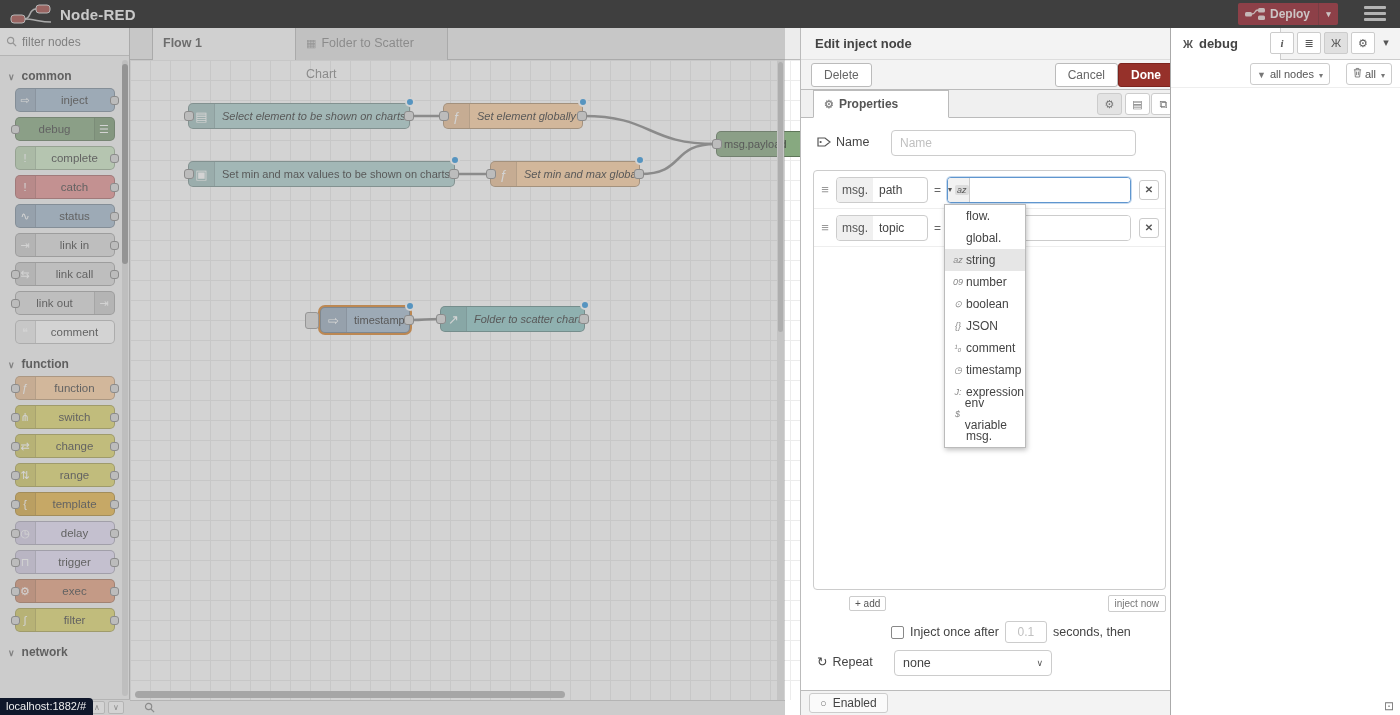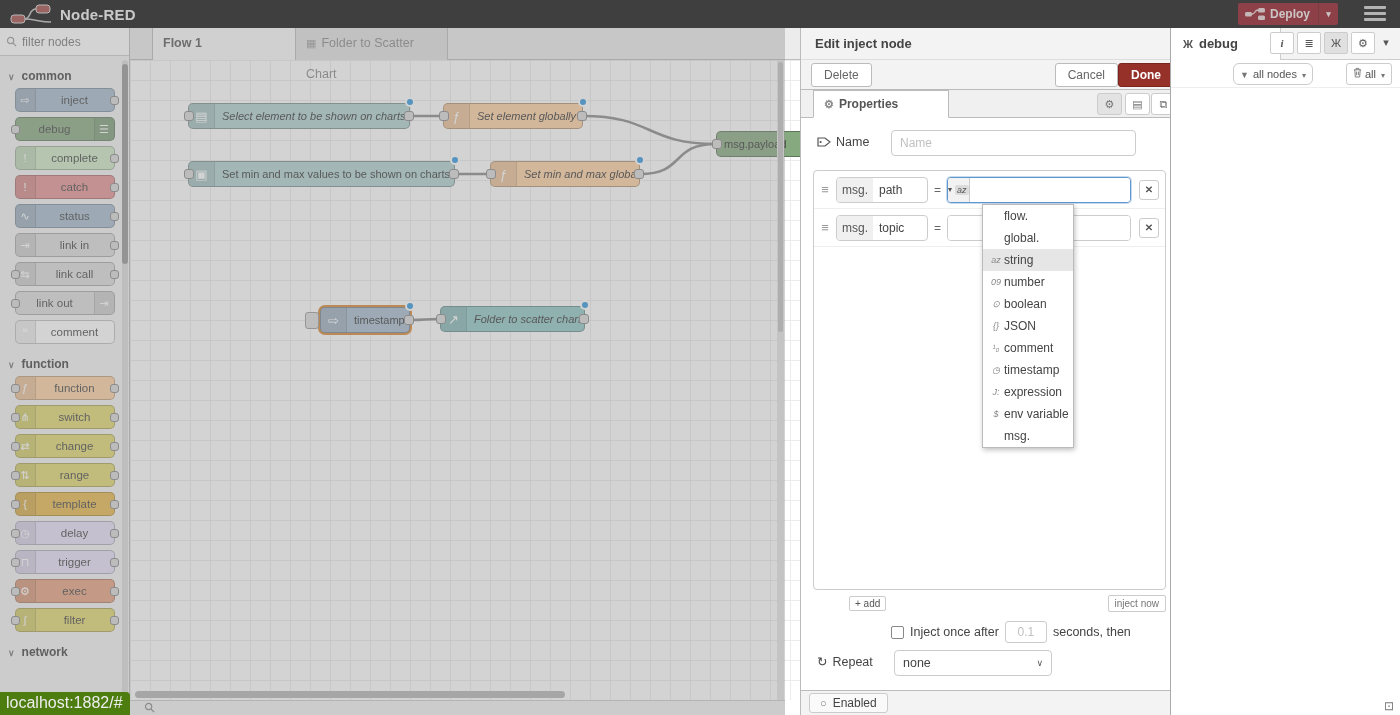--- a/index.html
+++ b/index.html
@@ -93,21 +93,21 @@
   .pfx { background:#f0f0f0; color:#555; padding:0 5px; line-height:24px; font-size:12px; }
   .pfield { padding:0 6px; color:#444; font-size:12px; }
   .eq { color:#666; margin:0 6px; }
   .typed { flex:1; height:26px; border:1px solid #ccc; border-radius:4px; display:flex; background:#fff; overflow:hidden; }
   .typed.focus { border-color:#5f96cf; box-shadow:0 0 0 1px rgba(95,150,207,.35); }
   .tbtn { width:38px; background:#f2f2f2; border-right:1px solid #ccc; display:flex; align-items:center; justify-content:center; gap:3px; cursor:pointer; }
   .tbtn .car { font-size:8px; color:#555; }
   .chip { background:#dcdcdc; border-radius:2px; font-size:9px; font-style:italic; color:#555; padding:0 2px; }
   .tinput { flex:1; border:0; outline:0; font-size:12px; padding:0 6px; }
   .xbtn { width:20px; height:20px; border:1px solid #ccc; border-radius:3px; background:#fff; color:#555; font-size:10px; font-weight:bold; line-height:18px; text-align:center; margin-left:8px; cursor:pointer; }
-  .dropdown { position:absolute; left:143px; top:86px; width:92px; background:#fff; border:1px solid #bbb; box-shadow:1px 2px 5px rgba(0,0,0,.25); z-index:10;margin-left:38px; }
+  .dropdown { position:absolute; left:143px; top:86px; width:82px; background:#fff; border:1px solid #bbb; box-shadow:1px 2px 5px rgba(0,0,0,.25); z-index:10; }
   .dd-item { height:22px; line-height:22px; font-size:12px; color:#444; display:flex; align-items:center; cursor:pointer; padding-left:5px; }
   .dd-item.sel { background:#e6e6e6; }
   .dd-icon { width:16px; font-size:9px; color:#888; text-align:center; font-style:italic; }
   .add-btn { position:absolute; left:12px; top:478px; font-size:10px; color:#555; border:1px solid #ccc; border-radius:2px; background:#fff; padding:1px 5px; cursor:pointer;margin-left:36px; }
   .injnow-btn { position:absolute; right:18px; top:477px; font-size:10px; color:#777; border:1px solid #ccc; border-radius:2px; background:#fff; padding:2px 6px; cursor:pointer; }
   .chk-row { position:absolute; left:90px; top:503px; display:flex; align-items:center; gap:6px; color:#444; font-size:12.5px; }
   .cbx { width:13px; height:13px; border:1px solid #888; border-radius:2px; background:#fff; cursor:pointer; }
   .sec-input { width:42px; height:22px; border:1px solid #ccc; border-radius:3px; text-align:center; font-size:12px; color:#444; outline:none; font-family:"Liberation Sans",sans-serif; }
   .repeat-row { position:absolute; left:16px; top:536px; display:flex; align-items:center; color:#444; font-size:12.5px; }
   .rep-icon { margin-right:5px; color:#444; }
@@ -121,29 +121,29 @@
   .sidebar { position:absolute; left:1170px; top:28px; width:230px; height:687px; background:#fff; border-left:1px solid #aaa; z-index:50; }
   .sb-hd { height:32px; background:#f3f3f3; border-bottom:1px solid #ccc; position:relative; }
   .sb-tab { position:absolute; left:0; top:0; width:110px; height:32px; background:#fff; border-right:1px solid #ccc; line-height:31px; padding-left:12px; font-weight:bold; font-size:13px; color:#444; }
   .sb-tab .bug { color:#555; font-size:11px; margin-right:6px; }
   .sb-btns { position:absolute; right:6px; top:4px; display:flex; gap:3px; }
   .sb-btn { width:24px; height:22px; border:1px solid #ccc; border-radius:2px; background:#fff; color:#555; text-align:center; line-height:20px; font-size:11px; cursor:pointer; }
   .sb-btn.active { background:#e0e0e0; }
   .sb-caret { border:0; background:transparent; width:16px; }
   .sb-filter { height:28px; position:relative; border-bottom:1px solid #eee; }
   .sb-fbtn { position:absolute; top:3px; height:22px; border:1px solid #ccc; border-radius:3px; background:#fff; color:#555; font-size:11px; line-height:20px; padding:0 6px; cursor:pointer; }
-  .fb-nodes { right:87px;border-radius:6px; } .fb-all { right:8px; }
+  .fb-nodes { right:70px; } .fb-all { right:8px; }
   .sb-fbtn .car { font-size:8px; color:#777; margin-left:5px; }
   .sb-fbtn .fico { color:#777; margin-right:4px; font-size:9px; }
   .sb-body { position:absolute; top:60px; left:0; right:0; bottom:18px; background:#fff; }
   .sb-ftr { position:absolute; bottom:0; left:0; right:0; height:18px; }
   .monitor-icon { position:absolute; right:6px; bottom:2px; color:#777; font-size:12px; cursor:pointer; }
 
   
-  .status-tip { position:absolute; left:0; bottom:0; background:#4d7c0f; color:#eee; font-size:16px; padding:2px 7px 3px 6px; border-radius:0 4px 0 0; z-index:60; }
+  .status-tip { position:absolute; left:0; bottom:0; background:#0f172a; color:#eee; font-size:11px; padding:2px 7px 3px 6px; border-radius:0 4px 0 0; z-index:60; }
 </style>
 </head>
 <body>
 
 <div class="app">
 
   <div class="hdr">
     <div class="logo-wrap">
       <svg width="42" height="24" viewBox="0 0 42 24">
         <path d="M14 17 C 22 17 18 7 26 7" stroke="#b9b9b9" stroke-width="1.6" fill="none"></path>

